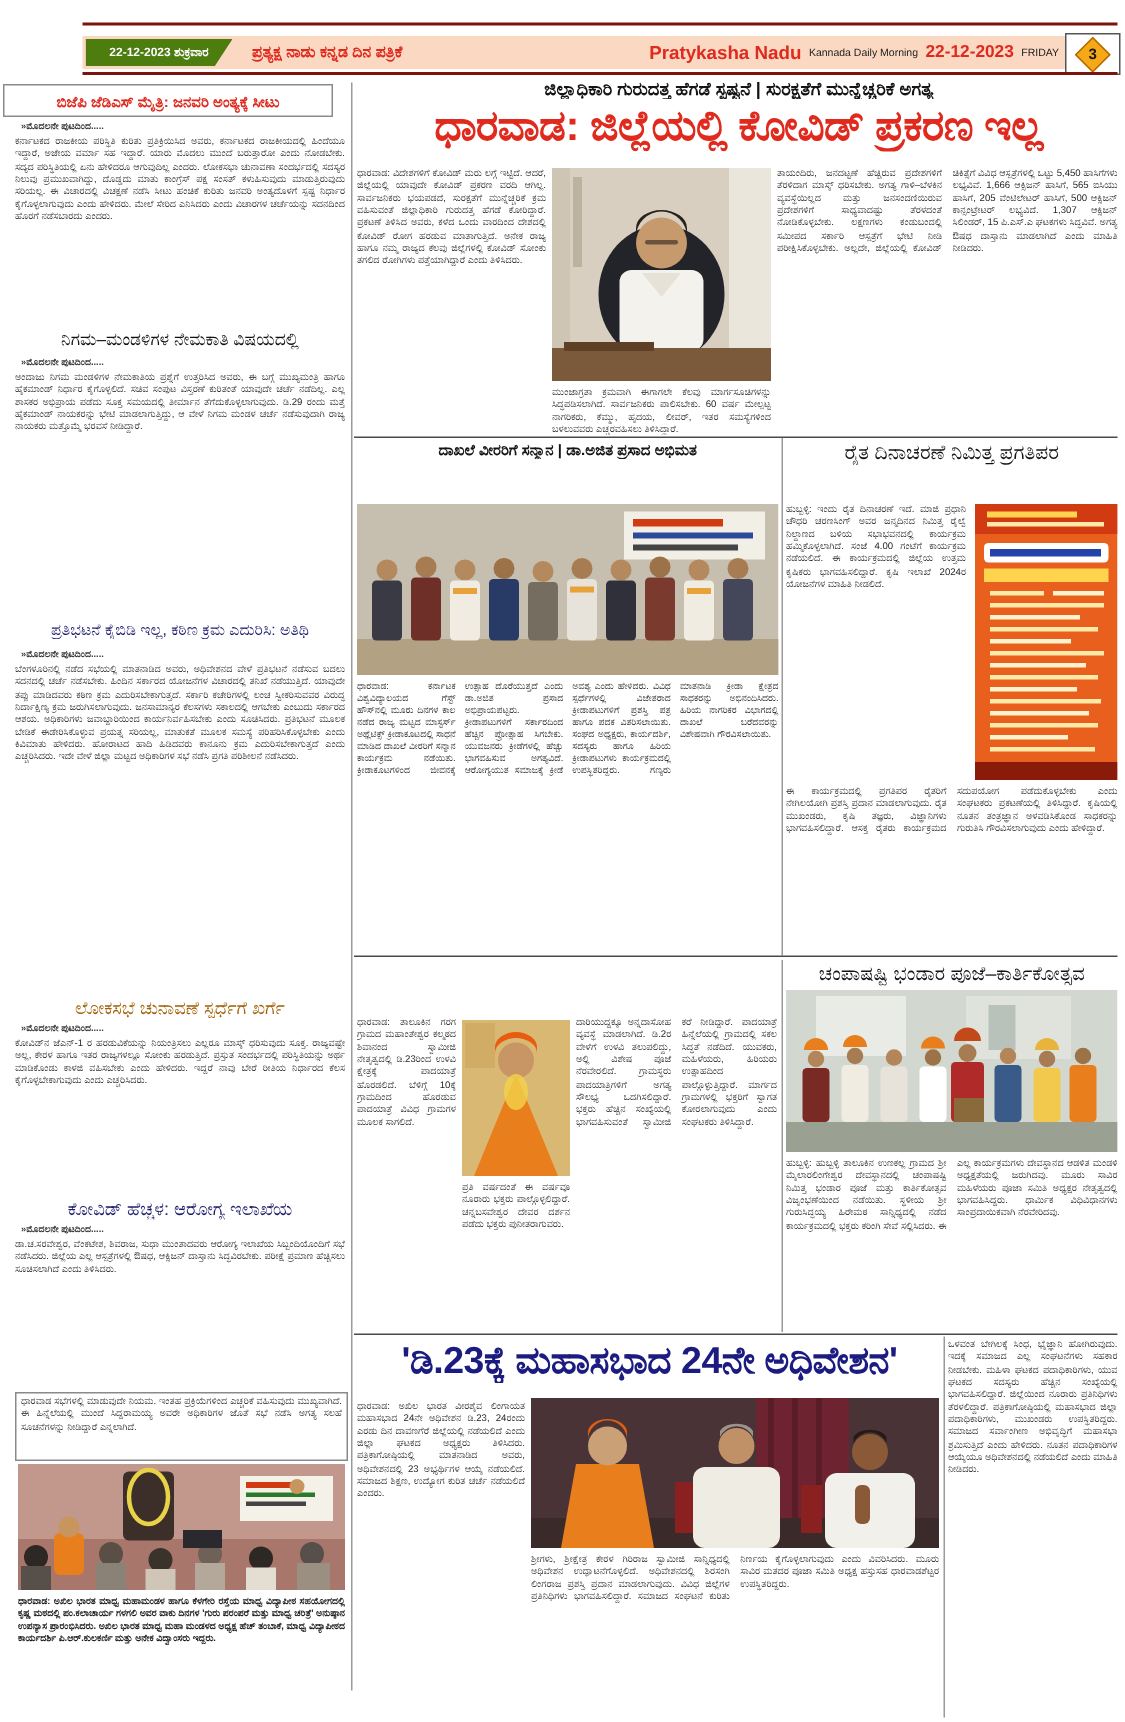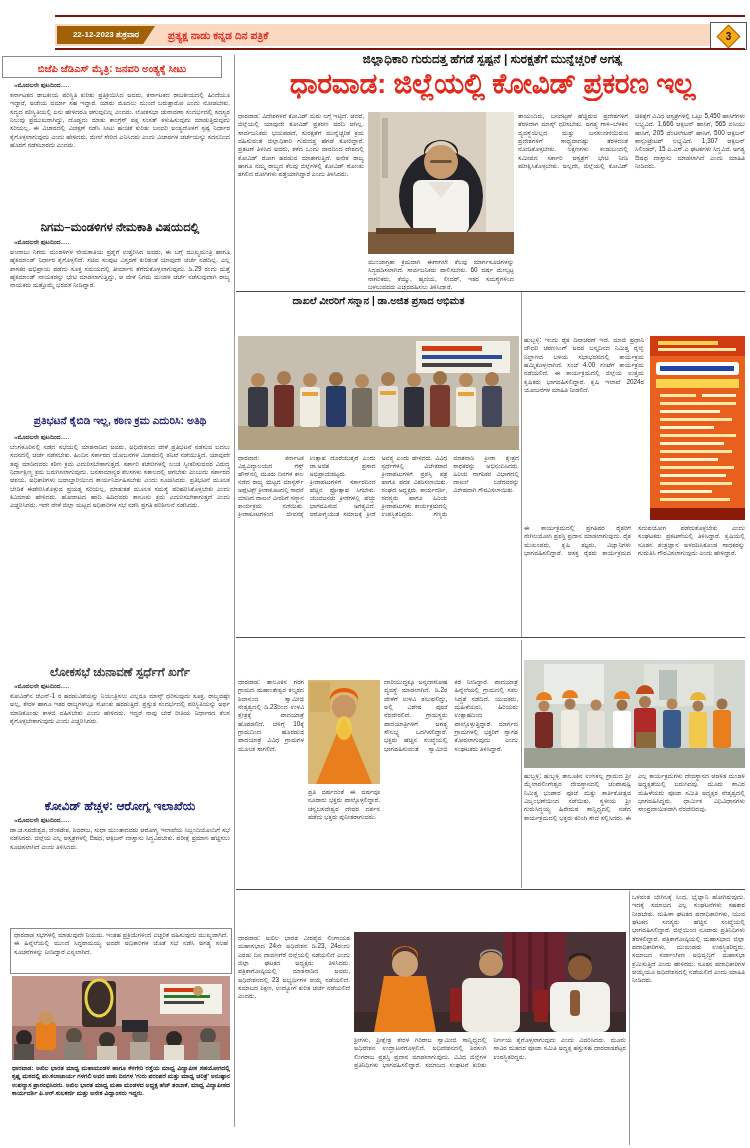--- a/index.html
+++ b/index.html
@@ -10,55 +10,61 @@
   .c2{column-count:2;column-gap:7px;}
   .c4{column-count:4;column-gap:6px;}
   .marker{font-size:6.2px;font-weight:bold;color:#3a3a3a;}
   .rule-h{background:#4a4a4a;height:1px;}
   .rule-v{background:#9a9a9a;width:1px;}
   .center{text-align:center;}
   .red{color:#e02a1e;}
   .navy{color:#1b1b80;}
   .kicker{font-weight:bold;color:#141414;white-space:nowrap;overflow:hidden;}
   .headline{font-weight:bold;letter-spacing:-0.3px;white-space:nowrap;overflow:hidden;}
-  .subhead{font-weight:bold;overflow:hidden;white-space:nowrap;}
+  .subhead{font-weight:normal;overflow:hidden;white-space:nowrap;}
   .boxed{border:1px solid #8a8a8a;}
   .photo{display:block;}
   .cap-bold{font-weight:bold;font-size:6.2px;line-height:1.35;text-align:justify;color:#1d1d1d;overflow:hidden;}
 </style>
 </head>
 <body>
 
 <div class="page">
 
   <div class="abs" style="left:55px;top:15px;width:690px;height:2px;background:#7a150d;"></div>
   <div class="abs" style="left:55px;top:24px;width:655px;height:22px;background:#fbd8c2;"></div>
-  <div class="abs" style="left:57px;top:26px;width:98px;height:18px;background:#a16207;clip-path:polygon(0 0,100% 0,88% 100%,0 100%);color:#fff;font-weight:bold;font-size:8px;line-height:18px;text-align:center;">22-12-2023 ಶುಕ್ರವಾರ</div>
+  <div class="abs" style="left:57px;top:26px;width:98px;height:18px;background:#4d7c0f;clip-path:polygon(0 0,100% 0,88% 100%,0 100%);color:#fff;font-weight:bold;font-size:8px;line-height:18px;text-align:center;">22-12-2023 ಶುಕ್ರವಾರ</div>
   <div class="abs red" style="left:168px;top:29px;font-weight:bold;font-size:10.5px;white-space:nowrap;">ಪ್ರತ್ಯಕ್ಷ ನಾಡು ಕನ್ನಡ ದಿನ ಪತ್ರಿಕೆ</div>
+  <div class="abs" style="left:368px;top:24px;width:338px;height:22px;display:flex;align-items:center;justify-content:flex-end;gap:5px;white-space:nowrap;">
+    <span class="red" style="font-weight:bold;font-size:12.5px;">Pratykasha Nadu</span>
+    <span style="font-size:7px;color:#222;">Kannada Daily Morning</span>
+    <span class="red" style="font-weight:bold;font-size:11.5px;">22-12-2023</span>
+    <span style="font-size:7px;color:#222;">FRIDAY</span>
+  </div>
   <div class="abs" style="left:710px;top:22px;width:35px;height:26px;background:#fff;border:1px solid #555;display:flex;align-items:center;justify-content:center;">
     <span style="display:inline-block;width:15px;height:15px;background:#f5a818;transform:rotate(45deg);border:1px solid #b06a00;position:relative;"></span>
     <span style="position:absolute;font-size:10px;font-weight:bold;color:#1a1a1a;">3</span>
   </div>
   <div class="abs" style="left:55px;top:48px;width:690px;height:2px;background:#7a150d;"></div>
 
   <div class="abs boxed center" style="left:2px;top:56px;width:218px;height:20px;line-height:20px;">
     <span class="red" style="font-weight:bold;font-size:10px;">ಬಿಜೆಪಿ ಜೆಡಿಎಸ್ ಮೈತ್ರಿ: ಜನವರಿ ಅಂತ್ಯಕ್ಕೆ ಸೀಟು</span>
   </div>
   <div class="abs marker" style="left:14px;top:81px;">»ಮೊದಲನೇ ಪುಟದಿಂದ.....</div>
   <div class="abs body-text" style="left:10px;top:91px;width:220px;height:129px;">ಕರ್ನಾಟಕದ ರಾಜಕೀಯ ಪರಿಸ್ಥಿತಿ ಕುರಿತು ಪ್ರತಿಕ್ರಿಯಿಸಿದ ಅವರು, ಕರ್ನಾಟಕದ ರಾಜಕೀಯದಲ್ಲಿ ಹಿಂದೆಯೂ ಇದ್ದಾರೆ, ಅಜೇಯ ವರ್ಮಾ ಸಹ ಇದ್ದಾರೆ. ಯಾರು ಮೊದಲು ಮುಂದೆ ಬರುತ್ತಾರೋ ಎಂದು ನೋಡಬೇಕು. ಸದ್ಯದ ಪರಿಸ್ಥಿತಿಯಲ್ಲಿ ಏನು ಹೇಳಿದರೂ ಆಗುವುದಿಲ್ಲ ಎಂದರು. ಲೋಕಸಭಾ ಚುನಾವಣಾ ಸಂದರ್ಭದಲ್ಲಿ ಸದಸ್ಯರ ನಿಲುವು ಪ್ರಮುಖವಾಗಿದ್ದು, ದೊಡ್ಡದು ಮಾತು ಕಾಂಗ್ರೆಸ್ ಪಕ್ಷ ಸಂಸತ್ ಕಳುಹಿಸುವುದು ಮಾಡುತ್ತಿರುವುದು ಸರಿಯಲ್ಲ. ಈ ವಿಚಾರದಲ್ಲಿ ವಿಚಕ್ಷಣೆ ನಡೆಸಿ ಸೀಟು ಹಂಚಿಕೆ ಕುರಿತು ಜನವರಿ ಅಂತ್ಯದೊಳಗೆ ಸ್ಪಷ್ಟ ನಿರ್ಧಾರ ಕೈಗೊಳ್ಳಲಾಗುವುದು ಎಂದು ಹೇಳಿದರು. ಮೇಲೆ ಸೇರಿದ ಎನಿಸಿದರು ಎಂದು ವಿಚಾರಗಳ ಚರ್ಚೆಯನ್ನು ಸದನದಿಂದ ಹೊರಗೆ ನಡೆಸಬಾರದು ಎಂದರು.</div>
 
   <div class="abs subhead center" style="left:10px;top:221px;width:220px;font-size:11.5px;color:#111;">ನಿಗಮ–ಮಂಡಳಿಗಳ ನೇಮಕಾತಿ ವಿಷಯದಲ್ಲಿ</div>
   <div class="abs marker" style="left:14px;top:238px;">»ಮೊದಲನೇ ಪುಟದಿಂದ.....</div>
   <div class="abs body-text" style="left:10px;top:248px;width:220px;height:166px;">ಅಂದಾಜು ನಿಗಮ ಮಂಡಳಿಗಳ ನೇಮಕಾತಿಯ ಪ್ರಶ್ನೆಗೆ ಉತ್ತರಿಸಿದ ಅವರು, ಈ ಬಗ್ಗೆ ಮುಖ್ಯಮಂತ್ರಿ ಹಾಗೂ ಹೈಕಮಾಂಡ್ ನಿರ್ಧಾರ ಕೈಗೊಳ್ಳಲಿದೆ. ಸಚಿವ ಸಂಪುಟ ವಿಸ್ತರಣೆ ಕುರಿತಂತೆ ಯಾವುದೇ ಚರ್ಚೆ ನಡೆದಿಲ್ಲ. ಎಲ್ಲ ಶಾಸಕರ ಅಭಿಪ್ರಾಯ ಪಡೆದು ಸೂಕ್ತ ಸಮಯದಲ್ಲಿ ತೀರ್ಮಾನ ತೆಗೆದುಕೊಳ್ಳಲಾಗುವುದು. ಡಿ.29 ರಂದು ಮತ್ತೆ ಹೈಕಮಾಂಡ್ ನಾಯಕರನ್ನು ಭೇಟಿ ಮಾಡಲಾಗುತ್ತಿದ್ದು, ಆ ವೇಳೆ ನಿಗಮ ಮಂಡಳ ಚರ್ಚೆ ನಡೆಸುವುದಾಗಿ ರಾಜ್ಯ ನಾಯಕರು ಮತ್ತೊಮ್ಮೆ ಭರವಸೆ ನೀಡಿದ್ದಾರೆ.</div>
 
   <div class="abs subhead center" style="left:10px;top:414px;width:220px;font-size:10.5px;color:#1c1c6e;">ಪ್ರತಿಭಟನೆ ಕೈಬಿಡಿ ಇಲ್ಲ, ಕಠಿಣ ಕ್ರಮ ಎದುರಿಸಿ: ಅತಿಥಿ</div>
   <div class="abs marker" style="left:14px;top:433px;">»ಮೊದಲನೇ ಪುಟದಿಂದ.....</div>
   <div class="abs body-text" style="left:10px;top:443px;width:220px;height:219px;">ಬೆಂಗಳೂರಿನಲ್ಲಿ ನಡೆದ ಸಭೆಯಲ್ಲಿ ಮಾತನಾಡಿದ ಅವರು, ಅಧಿವೇಶನದ ವೇಳೆ ಪ್ರತಿಭಟನೆ ನಡೆಸುವ ಬದಲು ಸದನದಲ್ಲಿ ಚರ್ಚೆ ನಡೆಸಬೇಕು. ಹಿಂದಿನ ಸರ್ಕಾರದ ಯೋಜನೆಗಳ ವಿಚಾರದಲ್ಲಿ ತನಿಖೆ ನಡೆಯುತ್ತಿದೆ. ಯಾವುದೇ ತಪ್ಪು ಮಾಡಿದವರು ಕಠಿಣ ಕ್ರಮ ಎದುರಿಸಬೇಕಾಗುತ್ತದೆ. ಸರ್ಕಾರಿ ಕಚೇರಿಗಳಲ್ಲಿ ಲಂಚ ಸ್ವೀಕರಿಸುವವರ ವಿರುದ್ಧ ನಿರ್ದಾಕ್ಷಿಣ್ಯ ಕ್ರಮ ಜರುಗಿಸಲಾಗುವುದು. ಜನಸಾಮಾನ್ಯರ ಕೆಲಸಗಳು ಸಕಾಲದಲ್ಲಿ ಆಗಬೇಕು ಎಂಬುದು ಸರ್ಕಾರದ ಆಶಯ. ಅಧಿಕಾರಿಗಳು ಜವಾಬ್ದಾರಿಯಿಂದ ಕಾರ್ಯನಿರ್ವಹಿಸಬೇಕು ಎಂದು ಸೂಚಿಸಿದರು. ಪ್ರತಿಭಟನೆ ಮೂಲಕ ಬೇಡಿಕೆ ಈಡೇರಿಸಿಕೊಳ್ಳುವ ಪ್ರಯತ್ನ ಸರಿಯಲ್ಲ, ಮಾತುಕತೆ ಮೂಲಕ ಸಮಸ್ಯೆ ಪರಿಹರಿಸಿಕೊಳ್ಳಬೇಕು ಎಂದು ಕಿವಿಮಾತು ಹೇಳಿದರು. ಹೋರಾಟದ ಹಾದಿ ಹಿಡಿದವರು ಕಾನೂನು ಕ್ರಮ ಎದುರಿಸಬೇಕಾಗುತ್ತದೆ ಎಂದು ಎಚ್ಚರಿಸಿದರು. ಇದೇ ವೇಳೆ ಜಿಲ್ಲಾ ಮಟ್ಟದ ಅಧಿಕಾರಿಗಳ ಸಭೆ ನಡೆಸಿ ಪ್ರಗತಿ ಪರಿಶೀಲನೆ ನಡೆಸಿದರು.</div>
 
-  <div class="abs subhead center" style="left:10px;top:665px;width:220px;font-size:12px;color:#404040;">ಲೋಕಸಭೆ ಚುನಾವಣೆ ಸ್ಪರ್ಧೆಗೆ ಖರ್ಗೆ</div>
+  <div class="abs subhead center" style="left:10px;top:665px;width:220px;font-size:12px;color:#a16207;">ಲೋಕಸಭೆ ಚುನಾವಣೆ ಸ್ಪರ್ಧೆಗೆ ಖರ್ಗೆ</div>
   <div class="abs marker" style="left:14px;top:682px;">»ಮೊದಲನೇ ಪುಟದಿಂದ.....</div>
   <div class="abs body-text" style="left:10px;top:692px;width:220px;height:104px;">ಕೋವಿಡ್‌ನ ಜೆಎನ್-1 ರ ಹರಡುವಿಕೆಯನ್ನು ನಿಯಂತ್ರಿಸಲು ಎಲ್ಲರೂ ಮಾಸ್ಕ್ ಧರಿಸುವುದು ಸೂಕ್ತ. ರಾಜ್ಯವಷ್ಟೇ ಅಲ್ಲ, ಕೇರಳ ಹಾಗೂ ಇತರ ರಾಜ್ಯಗಳಲ್ಲೂ ಸೋಂಕು ಹರಡುತ್ತಿದೆ. ಪ್ರಸ್ತುತ ಸಂದರ್ಭದಲ್ಲಿ ಪರಿಸ್ಥಿತಿಯನ್ನು ಅರ್ಥ ಮಾಡಿಕೊಂಡು ಕಾಳಜಿ ವಹಿಸಬೇಕು ಎಂದು ಹೇಳಿದರು. ಇದ್ದರೆ ನಾವು ಬೇರೆ ರೀತಿಯ ನಿರ್ಧಾರದ ಕೆಲಸ ಕೈಗೊಳ್ಳಬೇಕಾಗುವುದು ಎಂದು ಎಚ್ಚರಿಸಿದರು.</div>
 
   <div class="abs subhead center" style="left:10px;top:799px;width:220px;font-size:12px;color:#1c1c6e;">ಕೋವಿಡ್ ಹೆಚ್ಚಳ: ಆರೋಗ್ಯ ಇಲಾಖೆಯ</div>
   <div class="abs marker" style="left:14px;top:816px;">»ಮೊದಲನೇ ಪುಟದಿಂದ.....</div>
   <div class="abs body-text" style="left:10px;top:826px;width:220px;height:98px;">ಡಾ.ಚ.ಸರವೇಶ್ವರ, ವೆಂಕಟೇಶ, ಶಿವರಾಜ, ಸುಧಾ ಮುಂತಾದವರು ಆರೋಗ್ಯ ಇಲಾಖೆಯ ಸಿಬ್ಬಂದಿಯೊಂದಿಗೆ ಸಭೆ ನಡೆಸಿದರು. ಜಿಲ್ಲೆಯ ಎಲ್ಲ ಆಸ್ಪತ್ರೆಗಳಲ್ಲಿ ಔಷಧ, ಆಕ್ಸಿಜನ್ ದಾಸ್ತಾನು ಸಿದ್ಧವಿರಬೇಕು. ಪರೀಕ್ಷೆ ಪ್ರಮಾಣ ಹೆಚ್ಚಿಸಲು ಸೂಚಿಸಲಾಗಿದೆ ಎಂದು ತಿಳಿಸಿದರು.</div>
 
   <div class="abs boxed body-text" style="left:10px;top:928px;width:214px;height:40px;padding:2px 3px;">ಧಾರವಾಡ ಸಭೆಗಳಲ್ಲಿ ಮಾಡುವುದೇ ನಿಯಮ. ಇಂತಹ ಪ್ರಕ್ರಿಯೆಗಳಿಂದ ಎಚ್ಚರಿಕೆ ವಹಿಸುವುದು ಮುಖ್ಯವಾಗಿದೆ. ಈ ಹಿನ್ನೆಲೆಯಲ್ಲಿ ಮುಂದೆ ಸಿದ್ದರಾಮಯ್ಯ ಅವರೇ ಅಧಿಕಾರಿಗಳ ಜೊತೆ ಸಭೆ ನಡೆಸಿ ಅಗತ್ಯ ಸಲಹೆ ಸೂಚನೆಗಳನ್ನು ನೀಡಿದ್ದಾರೆ ಎನ್ನಲಾಗಿದೆ.</div>
 
   <svg class="abs photo" style="left:12px;top:976px;" width="218" height="84" viewBox="0 0 218 84">
@@ -145,20 +151,21 @@
         <rect x="244" y="50" width="20" height="41" rx="3" fill="#44475a"></rect>
       <rect x="64" y="56" width="16" height="4" fill="#e8a23c"></rect>
       <rect x="142" y="55" width="16" height="4" fill="#e8a23c"></rect>
       <rect x="220" y="56" width="16" height="4" fill="#e8a23c"></rect>
     </g>
   </svg>
   <div class="abs body-text c4" style="left:238px;top:454px;width:281px;height:180px;font-size:6.2px;">ಧಾರವಾಡ: ಕರ್ನಾಟಕ ವಿಶ್ವವಿದ್ಯಾಲಯದ ಗೆಸ್ಟ್ ಹೌಸ್‌ನಲ್ಲಿ ಮೂರು ದಿನಗಳ ಕಾಲ ನಡೆದ ರಾಜ್ಯ ಮಟ್ಟದ ಮಾಸ್ಟರ್ಸ್ ಅಥ್ಲೆಟಿಕ್ಸ್ ಕ್ರೀಡಾಕೂಟದಲ್ಲಿ ಸಾಧನೆ ಮಾಡಿದ ದಾಖಲೆ ವೀರರಿಗೆ ಸನ್ಮಾನ ಕಾರ್ಯಕ್ರಮ ನಡೆಯಿತು. ಕ್ರೀಡಾಕೂಟಗಳಿಂದ ಜೀವನಕ್ಕೆ ಉತ್ಸಾಹ ದೊರೆಯುತ್ತದೆ ಎಂದು ಡಾ.ಅಜಿತ ಪ್ರಸಾದ ಅಭಿಪ್ರಾಯಪಟ್ಟರು. ಕ್ರೀಡಾಪಟುಗಳಿಗೆ ಸರ್ಕಾರದಿಂದ ಹೆಚ್ಚಿನ ಪ್ರೋತ್ಸಾಹ ಸಿಗಬೇಕು. ಯುವಜನರು ಕ್ರೀಡೆಗಳಲ್ಲಿ ಹೆಚ್ಚು ಭಾಗವಹಿಸುವ ಅಗತ್ಯವಿದೆ. ಆರೋಗ್ಯಯುತ ಸಮಾಜಕ್ಕೆ ಕ್ರೀಡೆ ಅವಶ್ಯ ಎಂದು ಹೇಳಿದರು. ವಿವಿಧ ಸ್ಪರ್ಧೆಗಳಲ್ಲಿ ವಿಜೇತರಾದ ಕ್ರೀಡಾಪಟುಗಳಿಗೆ ಪ್ರಶಸ್ತಿ ಪತ್ರ ಹಾಗೂ ಪದಕ ವಿತರಿಸಲಾಯಿತು. ಸಂಘದ ಅಧ್ಯಕ್ಷರು, ಕಾರ್ಯದರ್ಶಿ, ಸದಸ್ಯರು ಹಾಗೂ ಹಿರಿಯ ಕ್ರೀಡಾಪಟುಗಳು ಕಾರ್ಯಕ್ರಮದಲ್ಲಿ ಉಪಸ್ಥಿತರಿದ್ದರು. ಗಣ್ಯರು ಮಾತನಾಡಿ ಕ್ರೀಡಾ ಕ್ಷೇತ್ರದ ಸಾಧಕರನ್ನು ಅಭಿನಂದಿಸಿದರು. ಹಿರಿಯ ನಾಗರಿಕರ ವಿಭಾಗದಲ್ಲಿ ದಾಖಲೆ ಬರೆದವರನ್ನು ವಿಶೇಷವಾಗಿ ಗೌರವಿಸಲಾಯಿತು.</div>
 
   <div class="abs rule-v" style="left:521px;top:292px;height:345px;"></div>
 
+  <div class="abs subhead center" style="left:524px;top:294px;width:221px;font-size:13.5px;color:#141414;">ರೈತ ದಿನಾಚರಣೆ ನಿಮಿತ್ತ ಪ್ರಗತಿಪರ</div>
   <div class="abs body-text" style="left:524px;top:336px;width:120px;height:184px;">ಹುಬ್ಬಳ್ಳಿ: ಇಂದು ರೈತ ದಿನಾಚರಣೆ ಇದೆ. ಮಾಜಿ ಪ್ರಧಾನಿ ಚೌಧರಿ ಚರಣಸಿಂಗ್ ಅವರ ಜನ್ಮದಿನದ ನಿಮಿತ್ತ ರೈಲ್ವೆ ನಿಲ್ದಾಣದ ಬಳಿಯ ಸಭಾಭವನದಲ್ಲಿ ಕಾರ್ಯಕ್ರಮ ಹಮ್ಮಿಕೊಳ್ಳಲಾಗಿದೆ. ಸಂಜೆ 4.00 ಗಂಟೆಗೆ ಕಾರ್ಯಕ್ರಮ ನಡೆಯಲಿದೆ. ಈ ಕಾರ್ಯಕ್ರಮದಲ್ಲಿ ಜಿಲ್ಲೆಯ ಉತ್ತಮ ಕೃಷಿಕರು ಭಾಗವಹಿಸಲಿದ್ದಾರೆ. ಕೃಷಿ ಇಲಾಖೆ 2024ರ ಯೋಜನೆಗಳ ಮಾಹಿತಿ ನೀಡಲಿದೆ.</div>
   <svg class="abs photo" style="left:650px;top:336px;" width="95" height="184" viewBox="0 0 95 184">
     <rect width="95" height="184" fill="#e85f1e"></rect>
     <rect width="95" height="20" fill="#d23a12"></rect>
     <rect x="8" y="5" width="60" height="4" fill="#ffd34d"></rect>
     <rect x="8" y="12" width="78" height="3" fill="#ffe9a8"></rect>
     <rect x="6" y="26" width="83" height="13" rx="3" fill="#ffffff"></rect>
     <rect x="10" y="30" width="74" height="5" fill="#2244aa"></rect>
     <rect x="6" y="43" width="83" height="9" fill="#ffd34d"></rect>
     <rect x="10" y="58" width="36" height="3" fill="#ffe9a8"></rect>
@@ -190,20 +197,21 @@
     <circle cx="36" cy="27" r="12" fill="#c89665"></circle>
     <path d="M22 22 a14 10 0 0 1 28 0 l0 -4 a14 10 0 0 0 -28 0 Z" fill="#e85c10"></path>
     <ellipse cx="36" cy="48" rx="8" ry="12" fill="#f2d24a" opacity="0.8"></ellipse>
     <rect x="2" y="2" width="20" height="30" fill="#c9a35c" opacity="0.6"></rect>
   </svg>
   <div class="abs body-text" style="left:308px;top:788px;width:72px;height:100px;">ಪ್ರತಿ ವರ್ಷದಂತೆ ಈ ವರ್ಷವೂ ನೂರಾರು ಭಕ್ತರು ಪಾಲ್ಗೊಳ್ಳಲಿದ್ದಾರೆ. ಚನ್ನಬಸವೇಶ್ವರ ದೇವರ ದರ್ಶನ ಪಡೆದು ಭಕ್ತರು ಪುನೀತರಾಗುವರು.</div>
   <div class="abs body-text c2" style="left:384px;top:678px;width:134px;height:210px;">ದಾರಿಯುದ್ದಕ್ಕೂ ಅನ್ನದಾಸೋಹ ವ್ಯವಸ್ಥೆ ಮಾಡಲಾಗಿದೆ. ಡಿ.2ರ ವೇಳೆಗೆ ಉಳವಿ ತಲುಪಲಿದ್ದು, ಅಲ್ಲಿ ವಿಶೇಷ ಪೂಜೆ ನೆರವೇರಲಿದೆ. ಗ್ರಾಮಸ್ಥರು ಪಾದಯಾತ್ರಿಗಳಿಗೆ ಅಗತ್ಯ ಸೌಲಭ್ಯ ಒದಗಿಸಲಿದ್ದಾರೆ. ಭಕ್ತರು ಹೆಚ್ಚಿನ ಸಂಖ್ಯೆಯಲ್ಲಿ ಭಾಗವಹಿಸುವಂತೆ ಸ್ವಾಮೀಜಿ ಕರೆ ನೀಡಿದ್ದಾರೆ. ಪಾದಯಾತ್ರೆ ಹಿನ್ನೆಲೆಯಲ್ಲಿ ಗ್ರಾಮದಲ್ಲಿ ಸಕಲ ಸಿದ್ಧತೆ ನಡೆದಿದೆ. ಯುವಕರು, ಮಹಿಳೆಯರು, ಹಿರಿಯರು ಉತ್ಸಾಹದಿಂದ ಪಾಲ್ಗೊಳ್ಳುತ್ತಿದ್ದಾರೆ. ಮಾರ್ಗದ ಗ್ರಾಮಗಳಲ್ಲಿ ಭಕ್ತರಿಗೆ ಸ್ವಾಗತ ಕೋರಲಾಗುವುದು ಎಂದು ಸಂಘಟಕರು ತಿಳಿಸಿದ್ದಾರೆ.</div>
 
   <div class="abs rule-v" style="left:521px;top:640px;height:248px;"></div>
 
+  <div class="abs subhead center" style="left:524px;top:641px;width:221px;font-size:13px;color:#141414;">ಚಂಪಾಷಷ್ಟಿ ಭಂಡಾರ ಪೂಜೆ–ಕಾರ್ತಿಕೋತ್ಸವ</div>
   <svg class="abs photo" style="left:524px;top:660px;" width="221" height="108" viewBox="0 0 221 108">
     <rect width="221" height="108" fill="#d2d8cf"></rect>
     <rect x="20" y="4" width="60" height="40" fill="#e9ebe6"></rect>
     <rect x="120" y="4" width="70" height="42" fill="#dfe3dc"></rect>
     <rect x="135" y="10" width="18" height="30" fill="#b8c2ba"></rect>
     <rect y="88" width="221" height="20" fill="#9aa193"></rect>
     <g>
       <path d="M12 40 a8 8 0 0 1 16 0 Z" fill="#e87f1c"></path>
         <circle cx="20" cy="46" r="5.5" fill="#b5855a"></circle>
         <rect x="11" y="52" width="18" height="36" rx="3" fill="#7a2a24"></rect>
@@ -225,20 +233,21 @@
         <rect x="165" y="52" width="18" height="36" rx="3" fill="#f2c94c"></rect>
       <circle cx="198" cy="44" r="5.5" fill="#9c7248"></circle>
         <rect x="189" y="50" width="18" height="38" rx="3" fill="#e87f1c"></rect>
       <rect x="112" y="72" width="20" height="16" fill="#8a6a3a"></rect>
     </g>
   </svg>
   <div class="abs body-text c2" style="left:524px;top:772px;width:221px;height:114px;">ಹುಬ್ಬಳ್ಳಿ: ಹುಬ್ಬಳ್ಳಿ ತಾಲೂಕಿನ ಉಣಕಲ್ಲ ಗ್ರಾಮದ ಶ್ರೀ ಮೈಲಾರಲಿಂಗೇಶ್ವರ ದೇವಸ್ಥಾನದಲ್ಲಿ ಚಂಪಾಷಷ್ಟಿ ನಿಮಿತ್ತ ಭಂಡಾರ ಪೂಜೆ ಮತ್ತು ಕಾರ್ತಿಕೋತ್ಸವ ವಿಜೃಂಭಣೆಯಿಂದ ನಡೆಯಿತು. ಸ್ಥಳೀಯ ಶ್ರೀ ಗುರುಸಿದ್ಧಯ್ಯ ಹಿರೇಮಠ ಸಾನ್ನಿಧ್ಯದಲ್ಲಿ ನಡೆದ ಕಾರ್ಯಕ್ರಮದಲ್ಲಿ ಭಕ್ತರು ಕರಿಂಗಿ ಸೇವೆ ಸಲ್ಲಿಸಿದರು. ಈ ಎಲ್ಲ ಕಾರ್ಯಕ್ರಮಗಳು ದೇವಸ್ಥಾನದ ಆಡಳಿತ ಮಂಡಳಿ ಅಧ್ಯಕ್ಷತೆಯಲ್ಲಿ ಜರುಗಿದವು. ಮೂರು ಸಾವಿರ ಮಹಿಳೆಯರು ಪೂಜಾ ಸಮಿತಿ ಅಧ್ಯಕ್ಷರ ನೇತೃತ್ವದಲ್ಲಿ ಭಾಗವಹಿಸಿದ್ದರು. ಧಾರ್ಮಿಕ ವಿಧಿವಿಧಾನಗಳು ಸಾಂಪ್ರದಾಯಿಕವಾಗಿ ನೆರವೇರಿದವು.</div>
 
   <div class="abs rule-h" style="left:236px;top:889px;width:509px;"></div>
 
+  <div class="abs headline navy center" style="left:238px;top:893px;width:390px;font-size:25px;">'ಡಿ.23ಕ್ಕೆ ಮಹಾಸಭಾದ 24ನೇ ಅಧಿವೇಶನ'</div>
   <div class="abs rule-v" style="left:629px;top:891px;height:254px;"></div>
   <div class="abs body-text" style="left:632px;top:893px;width:113px;height:252px;">ಒಳವಂತ ಬೇಗಿಲಕ್ಕೆ ಸಿಂಧ, ಭೈಜ್ಞಾನಿ ಹೋಗಿರುವುದು. ಇದಕ್ಕೆ ಸಮಾಜದ ಎಲ್ಲ ಸಂಘಟನೆಗಳು ಸಹಕಾರ ನೀಡಬೇಕು. ಮಹಿಳಾ ಘಟಕದ ಪದಾಧಿಕಾರಿಗಳು, ಯುವ ಘಟಕದ ಸದಸ್ಯರು ಹೆಚ್ಚಿನ ಸಂಖ್ಯೆಯಲ್ಲಿ ಭಾಗವಹಿಸಲಿದ್ದಾರೆ. ಜಿಲ್ಲೆಯಿಂದ ನೂರಾರು ಪ್ರತಿನಿಧಿಗಳು ತೆರಳಲಿದ್ದಾರೆ. ಪತ್ರಿಕಾಗೋಷ್ಠಿಯಲ್ಲಿ ಮಹಾಸಭಾದ ಜಿಲ್ಲಾ ಪದಾಧಿಕಾರಿಗಳು, ಮುಖಂಡರು ಉಪಸ್ಥಿತರಿದ್ದರು. ಸಮಾಜದ ಸರ್ವಾಂಗೀಣ ಅಭಿವೃದ್ಧಿಗೆ ಮಹಾಸಭಾ ಶ್ರಮಿಸುತ್ತಿದೆ ಎಂದು ಹೇಳಿದರು. ನೂತನ ಪದಾಧಿಕಾರಿಗಳ ಆಯ್ಕೆಯೂ ಅಧಿವೇಶನದಲ್ಲಿ ನಡೆಯಲಿದೆ ಎಂದು ಮಾಹಿತಿ ನೀಡಿದರು.</div>
   <div class="abs body-text" style="left:238px;top:934px;width:112px;height:212px;">ಧಾರವಾಡ: ಅಖಿಲ ಭಾರತ ವೀರಶೈವ ಲಿಂಗಾಯತ ಮಹಾಸಭಾದ 24ನೇ ಅಧಿವೇಶನ ಡಿ.23, 24ರಂದು ಎರಡು ದಿನ ದಾವಣಗೆರೆ ಜಿಲ್ಲೆಯಲ್ಲಿ ನಡೆಯಲಿದೆ ಎಂದು ಜಿಲ್ಲಾ ಘಟಕದ ಅಧ್ಯಕ್ಷರು ತಿಳಿಸಿದರು. ಪತ್ರಿಕಾಗೋಷ್ಠಿಯಲ್ಲಿ ಮಾತನಾಡಿದ ಅವರು, ಅಧಿವೇಶನದಲ್ಲಿ 23 ಅಭ್ಯರ್ಥಿಗಳ ಆಯ್ಕೆ ನಡೆಯಲಿದೆ. ಸಮಾಜದ ಶಿಕ್ಷಣ, ಉದ್ಯೋಗ ಕುರಿತ ಚರ್ಚೆ ನಡೆಯಲಿದೆ ಎಂದರು.</div>
   <svg class="abs photo" style="left:354px;top:932px;" width="272" height="100" viewBox="0 0 272 100">
     <rect width="272" height="100" fill="#4a3336"></rect>
     <rect x="150" width="62" height="100" fill="#6e2430"></rect>
     <rect x="158" width="4" height="100" fill="#5a1c26"></rect>
       <rect x="174" width="4" height="100" fill="#5a1c26"></rect>
       <rect x="190" width="4" height="100" fill="#5a1c26"></rect>
     <rect y="80" width="272" height="20" fill="#3a2a2a"></rect>

